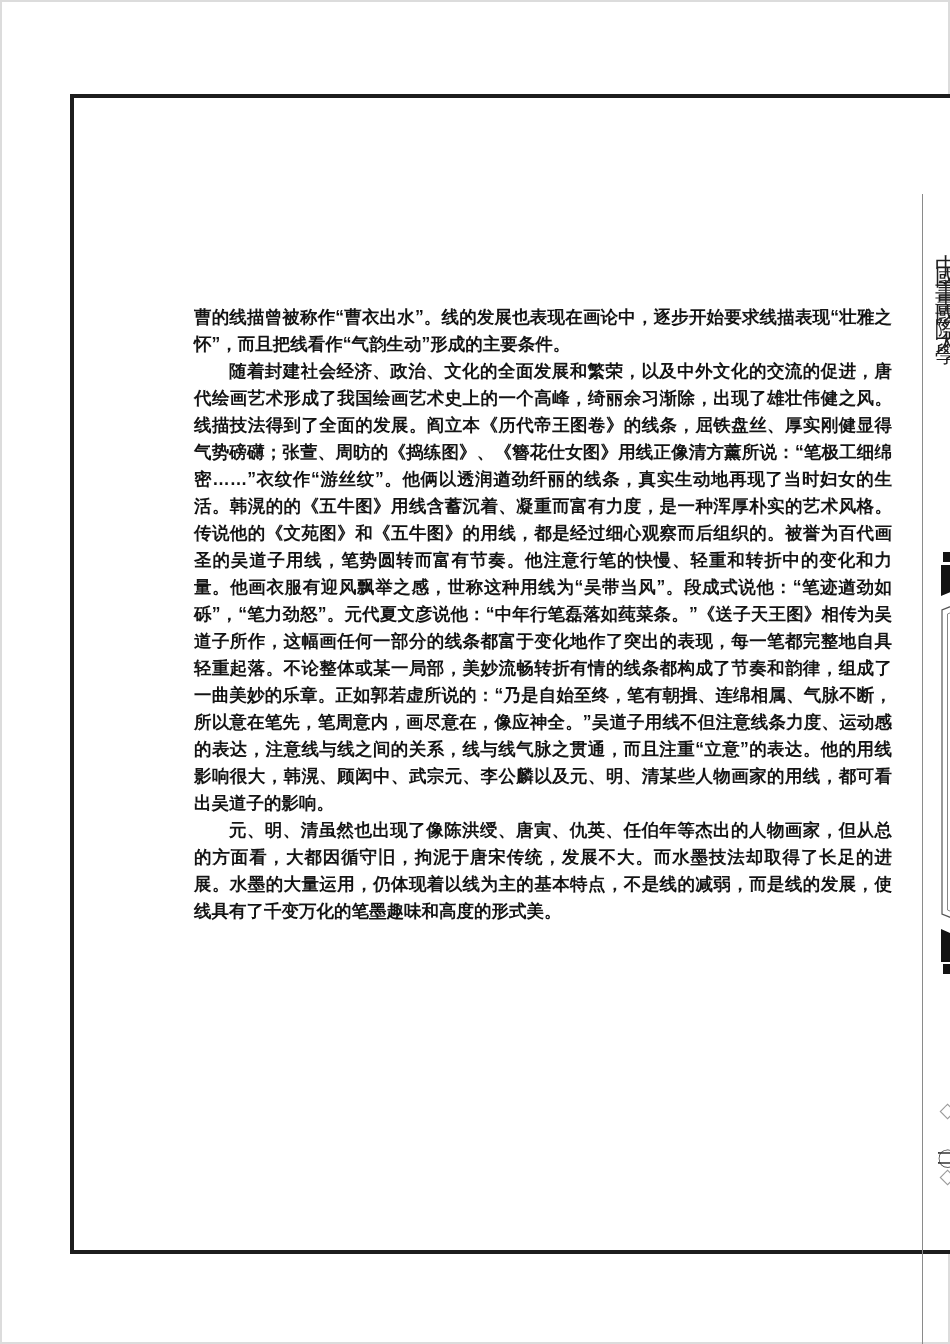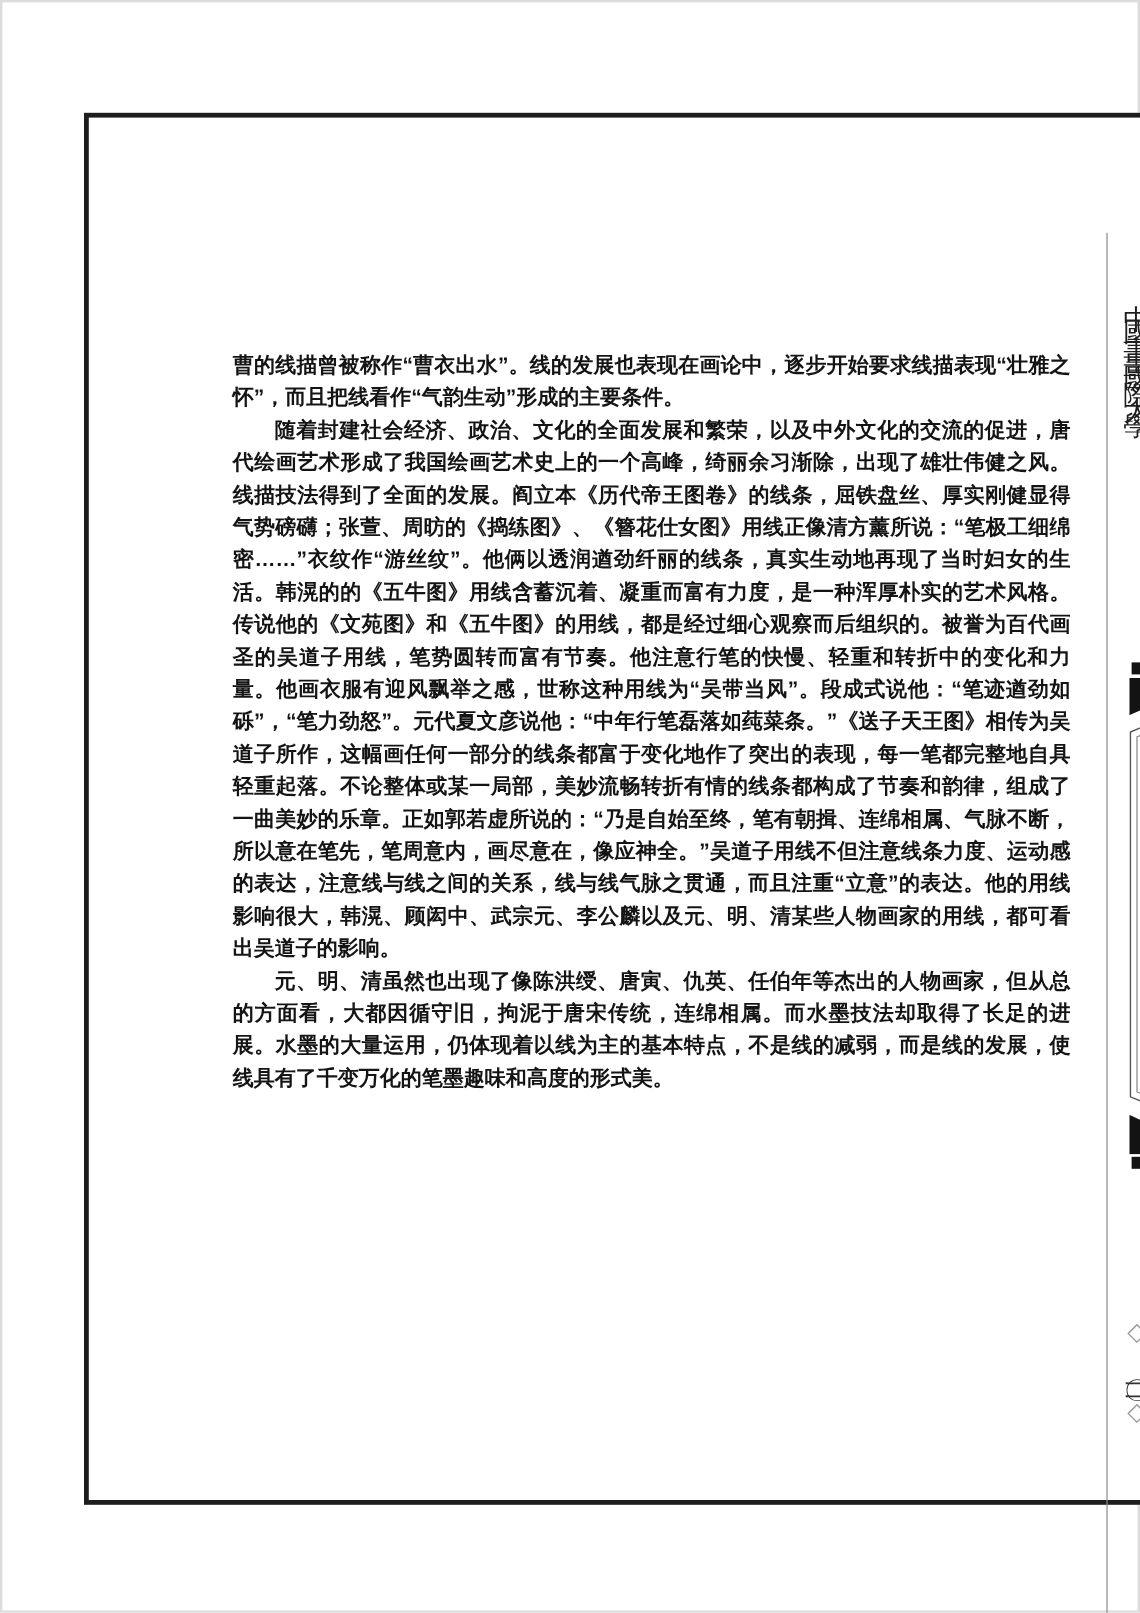--- a/index.html
+++ b/index.html
@@ -19,21 +19,21 @@
     box-sizing:border-box;border:4px solid #1d1d1d;background:#fff;
   }
   
   .body-text{
     position:absolute;left:120px;top:193px;width:698px;
     font-family:"Liberation Sans",sans-serif;
     font-size:17.5px;line-height:27px;font-weight:700;color:#141414;
     text-align:justify;text-justify:inter-ideograph;
   }
   .para{margin:0;text-indent:2em;}
-  .para.no-indent{text-indent:0;}
+  .para.no-indent{text-indent:0;margin-top:13px;}
   
   .rule{position:absolute;top:96px;width:1px;height:1152px;background:#8a8a8a;}
   .rule.left{left:848px;}
   
   .v-col{position:absolute;left:848px;width:51px;display:flex;justify-content:center;}
   .v-text{
     writing-mode:vertical-rl;text-orientation:upright;
     font-family:"DejaVu Serif",serif;color:#1e1e1e;
   }
   .institution{top:138px;}
@@ -61,21 +61,21 @@
 </head>
 <body>
 
 <div class="canvas">
 
   <div class="page-frame">
 
     <div class="body-text">
       <p class="para no-indent">曹的线描曾被称作“曹衣出水”。线的发展也表现在画论中，逐步开始要求线描表现“壮雅之怀”，而且把线看作“气韵生动”形成的主要条件。</p>
       <p class="para">随着封建社会经济、政治、文化的全面发展和繁荣，以及中外文化的交流的促进，唐代绘画艺术形成了我国绘画艺术史上的一个高峰，绮丽余习渐除，出现了雄壮伟健之风。线描技法得到了全面的发展。阎立本《历代帝王图卷》的线条，屈铁盘丝、厚实刚健显得气势磅礴；张萱、周昉的《捣练图》、《簪花仕女图》用线正像清方薰所说：“笔极工细绵密……”衣纹作“游丝纹”。他俩以透润遒劲纤丽的线条，真实生动地再现了当时妇女的生活。韩滉的的《五牛图》用线含蓄沉着、凝重而富有力度，是一种浑厚朴实的艺术风格。传说他的《文苑图》和《五牛图》的用线，都是经过细心观察而后组织的。被誉为百代画圣的吴道子用线，笔势圆转而富有节奏。他注意行笔的快慢、轻重和转折中的变化和力量。他画衣服有迎风飘举之感，世称这种用线为“吴带当风”。段成式说他：“笔迹遒劲如砾”，“笔力劲怒”。元代夏文彦说他：“中年行笔磊落如莼菜条。”《送子天王图》相传为吴道子所作，这幅画任何一部分的线条都富于变化地作了突出的表现，每一笔都完整地自具轻重起落。不论整体或某一局部，美妙流畅转折有情的线条都构成了节奏和韵律，组成了一曲美妙的乐章。正如郭若虚所说的：“乃是自始至终，笔有朝揖、连绵相属、气脉不断，所以意在笔先，笔周意内，画尽意在，像应神全。”吴道子用线不但注意线条力度、运动感的表达，注意线与线之间的关系，线与线气脉之贯通，而且注重“立意”的表达。他的用线影响很大，韩滉、顾闳中、武宗元、李公麟以及元、明、清某些人物画家的用线，都可看出吴道子的影响。</p>
-      <p class="para">元、明、清虽然也出现了像陈洪绶、唐寅、仇英、任伯年等杰出的人物画家，但从总的方面看，大都因循守旧，拘泥于唐宋传统，连绵相属。而水墨技法却取得了长足的进展。水墨的大量运用，仍体现着以线为主的基本特点，不是线的减弱，而是线的发展，使线具有了千变万化的笔墨趣味和高度的形式美。</p>
+      <p class="para">元、明、清虽然也出现了像陈洪绶、唐寅、仇英、任伯年等杰出的人物画家，但从总的方面看，大都因循守旧，拘泥于唐宋传统，发展不大。而水墨技法却取得了长足的进展。水墨的大量运用，仍体现着以线为主的基本特点，不是线的减弱，而是线的发展，使线具有了千变万化的笔墨趣味和高度的形式美。</p>
     </div>
 
     <div class="rule left"></div>
 
     <div class="v-col institution">
       <div class="v-text">中國書畫國際大學</div>
     </div>
 
     <div class="banner">
       <div class="bar"></div>

